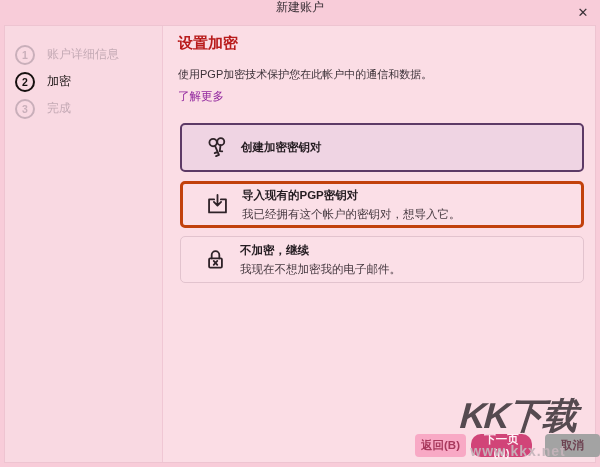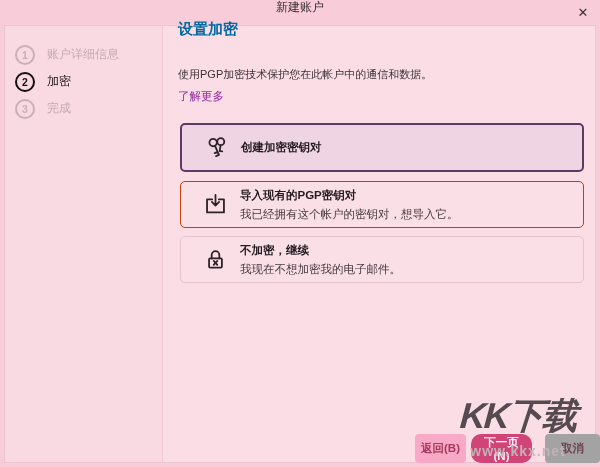--- a/index.html
+++ b/index.html
@@ -22,36 +22,36 @@
   .sidebar{position:absolute;left:5px;top:26px;width:157px;bottom:5px;
     background:#f9d9e2;border-right:1px solid #f0c7d4;}
   .step{display:flex;align-items:center;height:27px;padding-left:10px;}
   .step-circle{width:16px;height:16px;min-width:16px;border-radius:50%;
     border:2px solid #c9afba;display:flex;align-items:center;justify-content:center;
     font-size:10.5px;font-weight:bold;color:#c9afba;}
   .step-label{margin-left:12px;font-size:12px;color:#c4aab5;}
   .step.active .step-circle{border-color:#16100f;color:#16100f;}
   .step.active .step-label{color:#16100f;}
   
-  .heading{position:absolute;left:178px;top:20px;font-size:15px;font-weight:bold;color:#0369a1;}
+  .heading{position:absolute;left:178px;top:34px;font-size:15px;font-weight:bold;color:#b91c1c;}
   .desc{position:absolute;left:178px;top:67px;font-size:11px;color:#3c3138;}
   .learn-more{position:absolute;left:178px;top:89px;font-size:11.5px;color:#93299f;cursor:pointer;}
   
   .card{position:absolute;left:180px;width:404px;box-sizing:border-box;
     display:flex;align-items:center;border-radius:5px;cursor:pointer;padding-left:9px;}
   .card-1{top:123px;height:49px;background:#efd4e3;border:2px solid #5d3a66;}
-  .card-2{top:181px;height:47px;background:#fbdfe7;border:1px solid #c2410c;}
+  .card-2{top:181px;height:47px;background:#fbdfe7;border:3px solid #c2410c;}
   .card-3{top:236px;height:47px;background:#fbdfe7;border:1px solid #e2c3ce;}
   .card-icon{width:50px;display:flex;align-items:center;justify-content:center;}
   .card-icon svg{stroke:#2e2228;fill:none;stroke-width:1.6;stroke-linecap:round;stroke-linejoin:round;}
   .card-text{display:flex;flex-direction:column;}
   .card-title{font-size:11.5px;font-weight:bold;color:#241c21;}
   .card-sub{font-size:11.5px;color:#473a41;margin-top:4px;}
   
-  .btn{position:absolute;top:434px;height:29px;border:none;border-radius:4px;
+  .btn{position:absolute;top:434px;height:23px;border:none;border-radius:4px;
     font-family:inherit;font-size:11.5px;font-weight:bold;cursor:pointer;
     display:flex;align-items:center;justify-content:center;box-sizing:border-box;}
   .btn-back{left:415px;width:51px;background:#f8a9c5;color:#a8395d;}
   .btn-next{left:471px;width:61px;background:#d14478;color:#ffeff5;border-radius:10px;}
   .btn-cancel{left:545px;width:55px;background:#a3a3a3;color:#6e4352;}
   
   .wm{position:absolute;pointer-events:none;text-align:center;}
   .wm-logo{top:392px;left:438px;width:160px;font-size:36px;font-weight:bold;
     font-style:italic;letter-spacing:-2px;color:rgba(48,42,46,0.82);
     transform:skew(-4deg);white-space:nowrap;}

